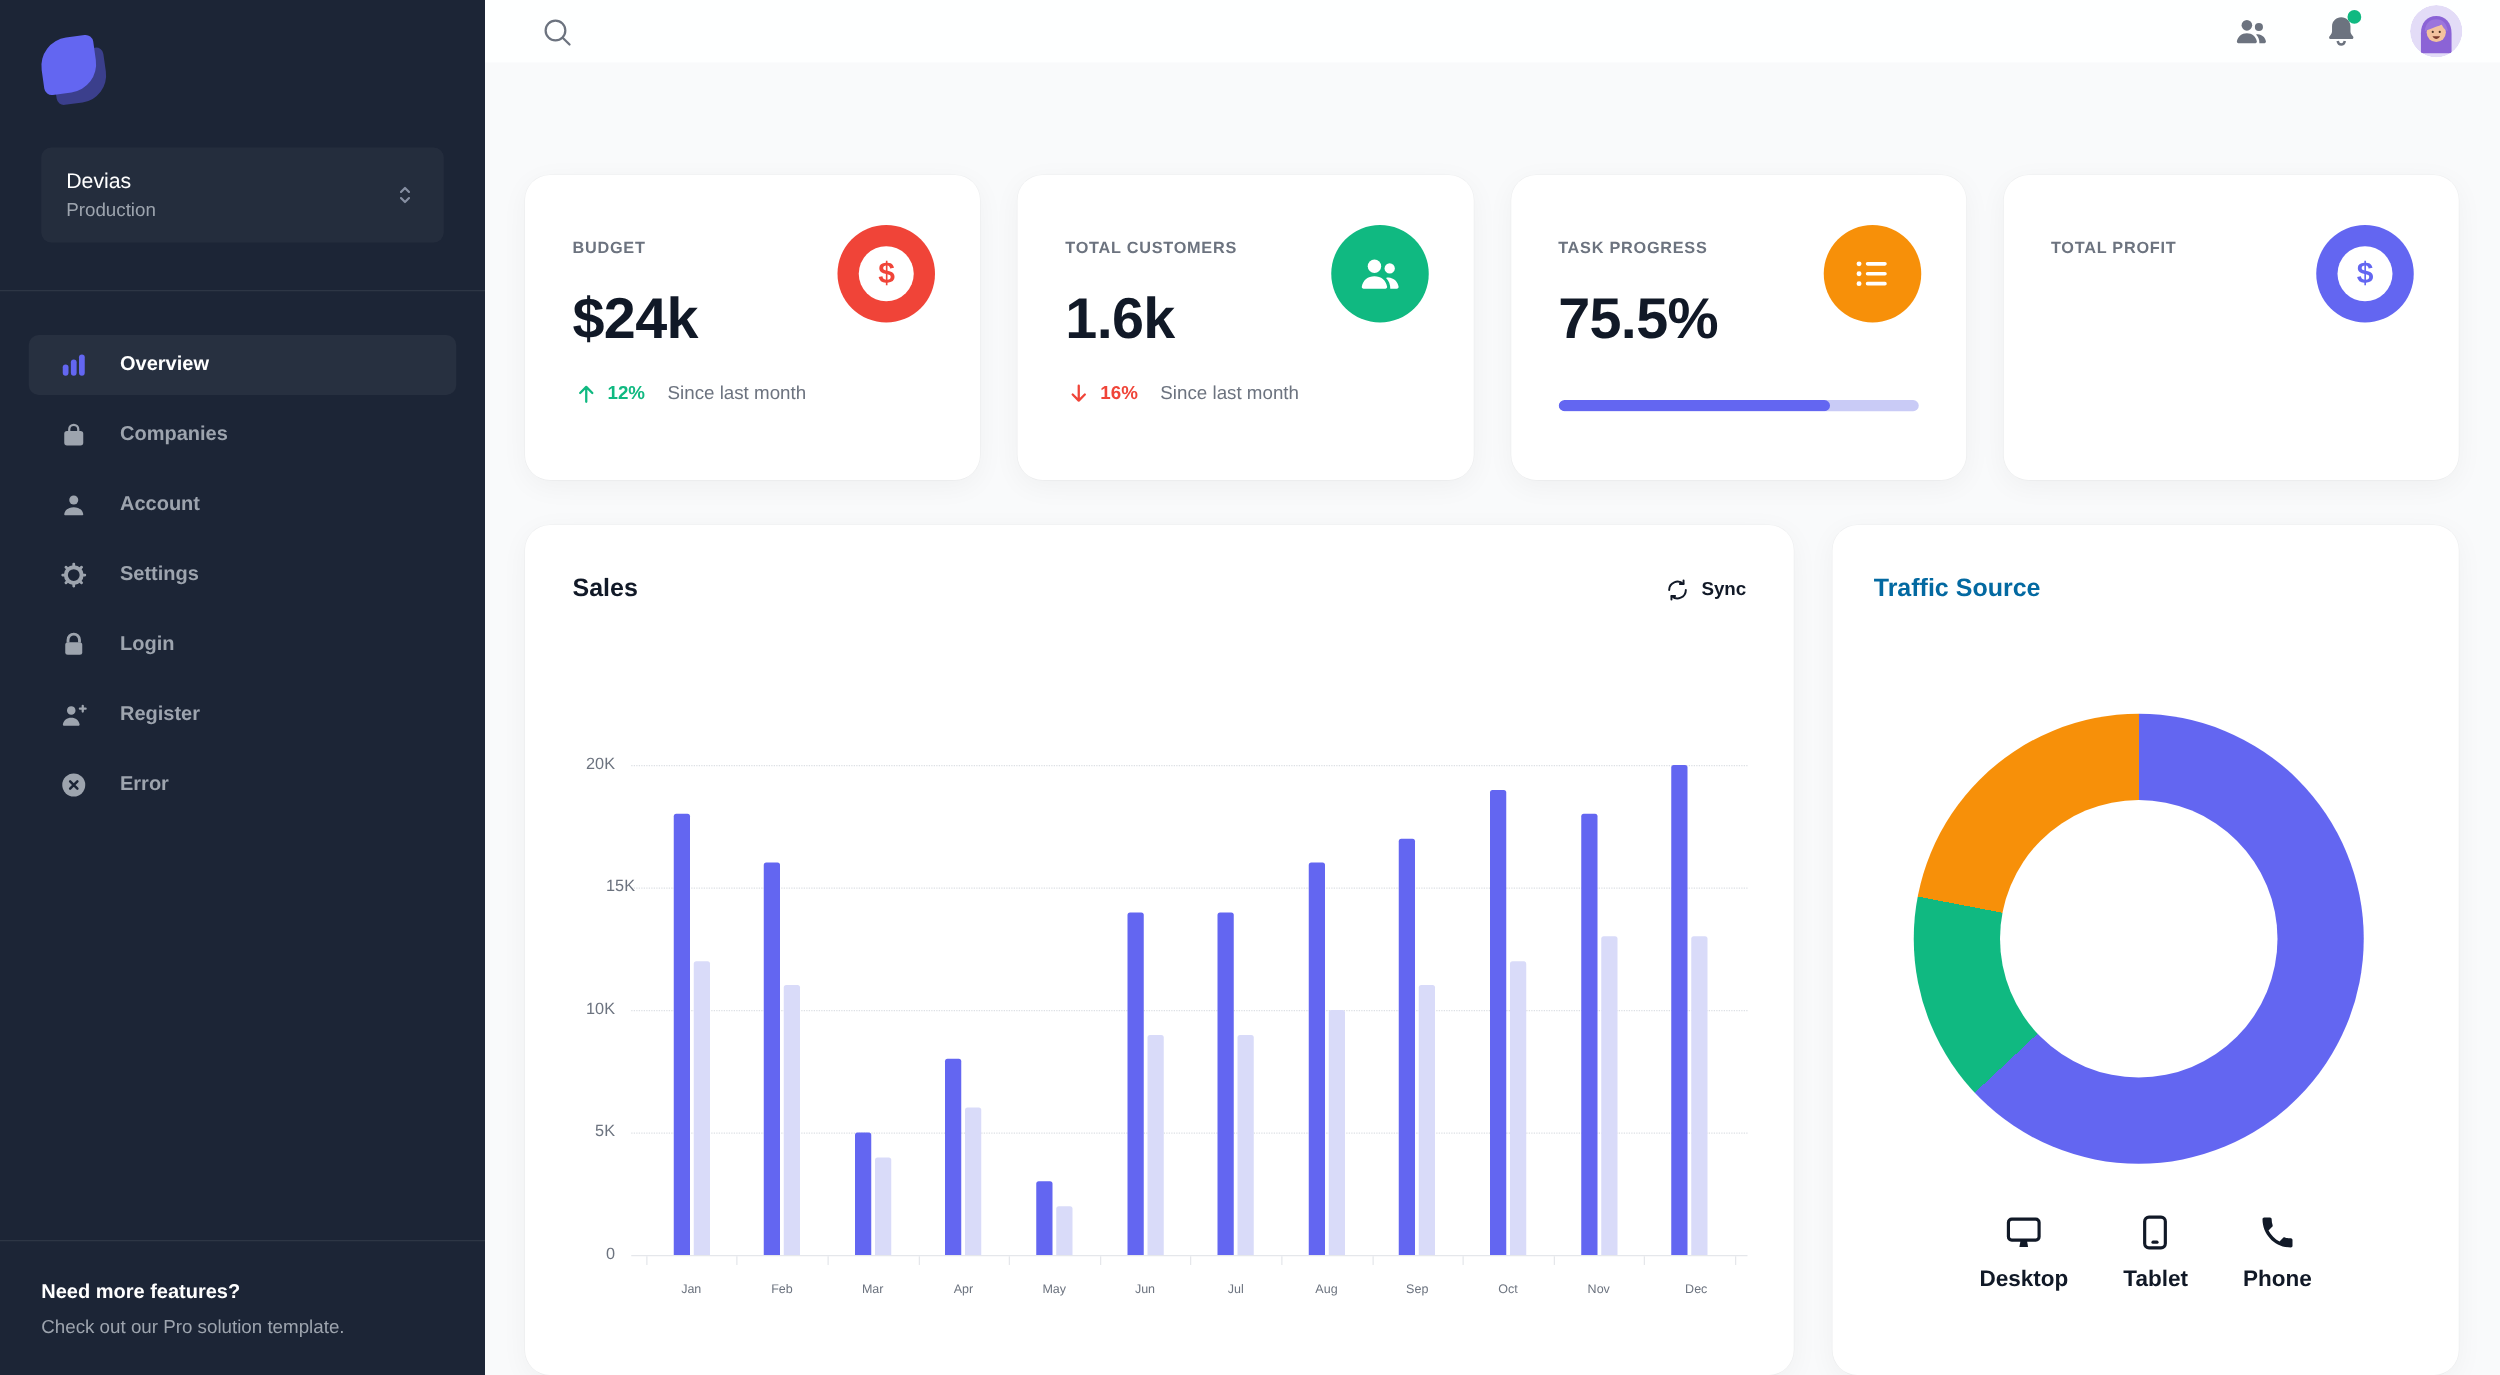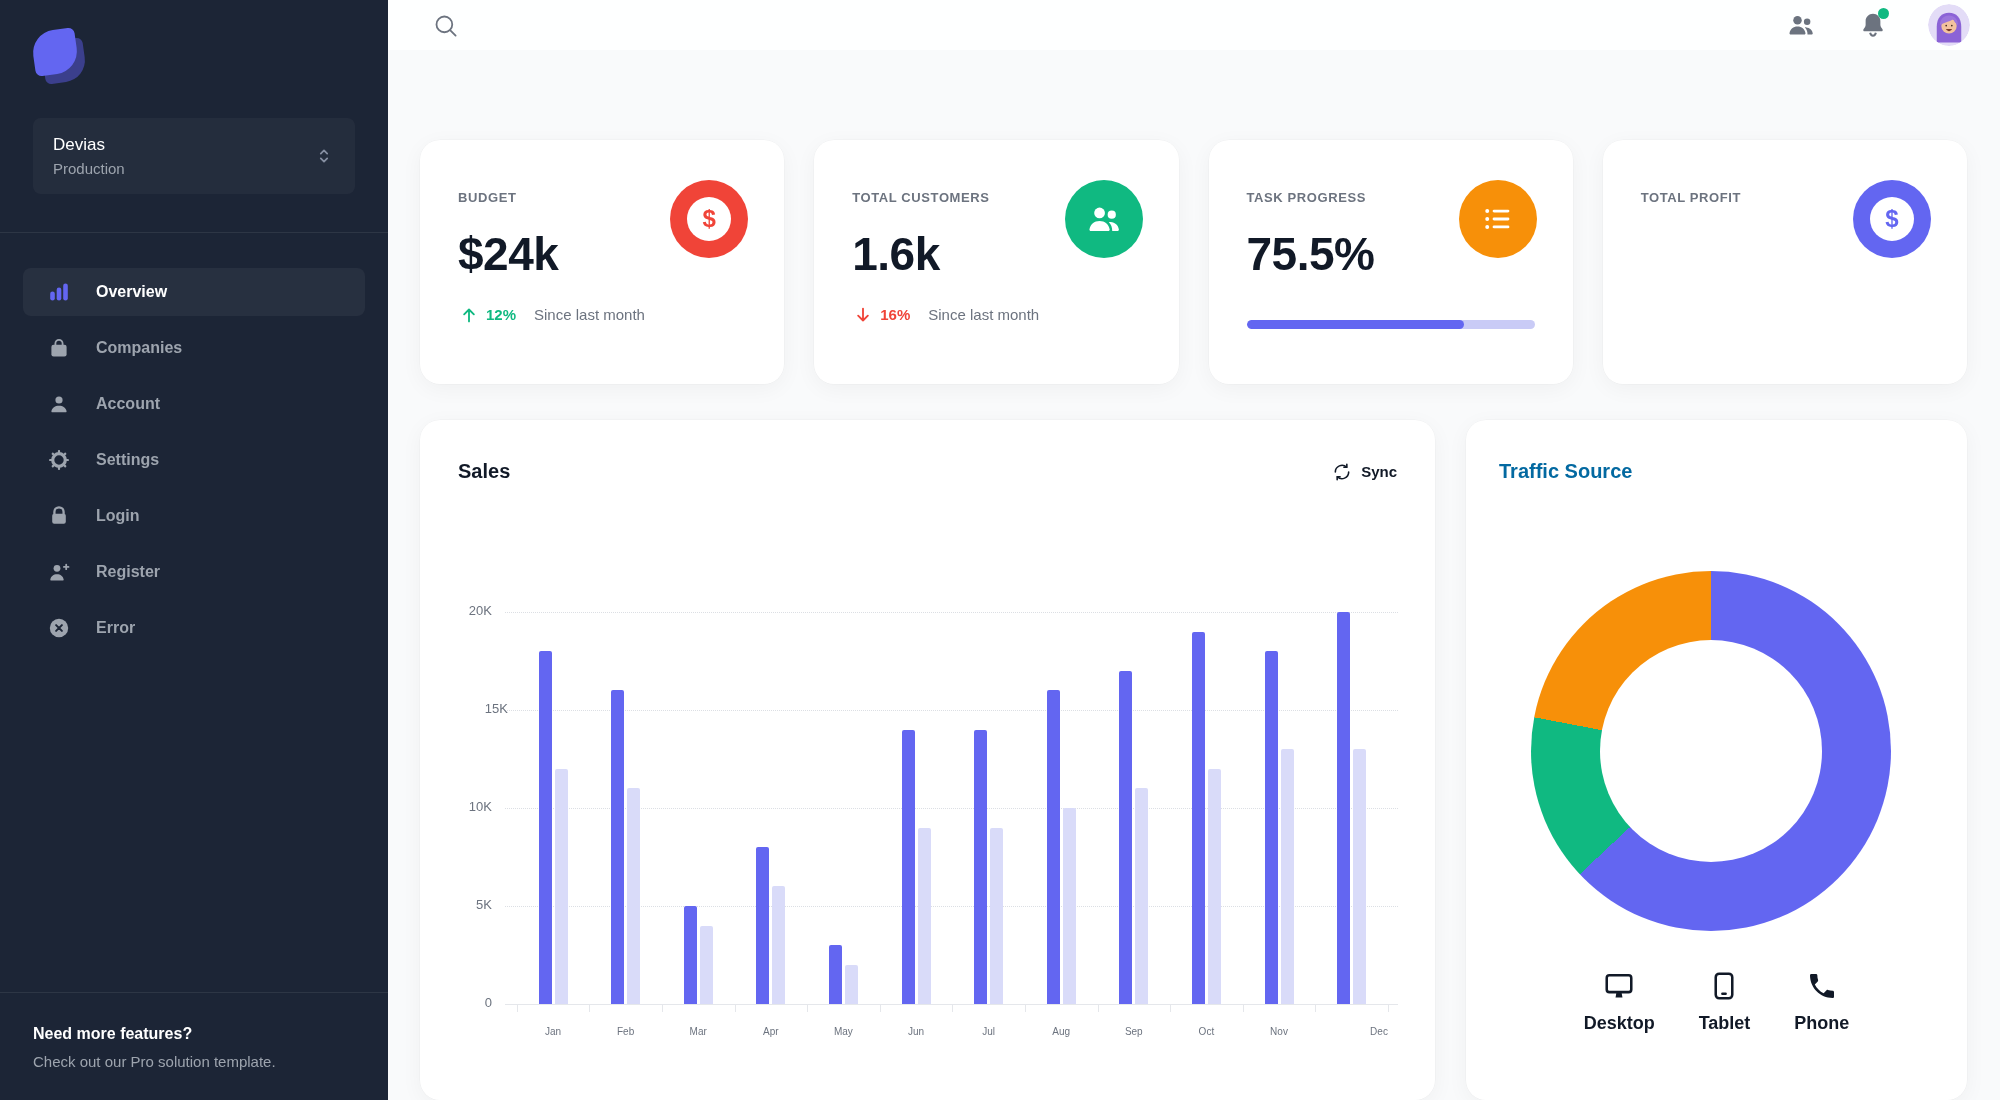--- a/index.html
+++ b/index.html
@@ -393,21 +393,21 @@
               <div class="bar" style="left: 715.3px; width: 13px; top: 368.4px; height: 215.6px; background: rgb(217, 219, 249);"></div>
               <div class="month-label" style="left: 681.8px; top: 606px;">Sep</div>
               <div class="bar" style="left: 771.9px; width: 13px; top: 211.6px; height: 372.4px; background: rgb(99, 102, 241);"></div>
               <div class="bar" style="left: 787.9px; width: 13px; top: 348.8px; height: 235.2px; background: rgb(217, 219, 249);"></div>
               <div class="month-label" style="left: 754.4px; top: 606px;">Oct</div>
               <div class="bar" style="left: 844.5px; width: 13px; top: 231.2px; height: 352.8px; background: rgb(99, 102, 241);"></div>
               <div class="bar" style="left: 860.5px; width: 13px; top: 329.2px; height: 254.8px; background: rgb(217, 219, 249);"></div>
               <div class="month-label" style="left: 827px; top: 606px;">Nov</div>
               <div class="bar" style="left: 917.1px; width: 13px; top: 192px; height: 392px; background: rgb(99, 102, 241);"></div>
               <div class="bar" style="left: 933.1px; width: 13px; top: 329.2px; height: 254.8px; background: rgb(217, 219, 249);"></div>
-              <div class="month-label" style="left: 927px; top: 606px;">Dec</div>
+              <div class="month-label" style="left: 905px; top: 606px;">Dec</div>
             </div>
         </div>
 
         <div class="card traffic-card">
           <div class="traffic-title">Traffic Source</div>
           <div class="donut" id="donut" style="background: conic-gradient(rgb(99, 102, 241) 0deg, rgb(99, 102, 241) 226.8deg, rgb(16, 185, 129) 226.8deg, rgb(16, 185, 129) 280.8deg, rgb(247, 144, 9) 280.8deg, rgb(247, 144, 9) 360deg);">
             <div class="donut-hole"></div>
           </div>
           <div class="traffic-legend" id="traffic-legend">
               <div class="legend-item">

